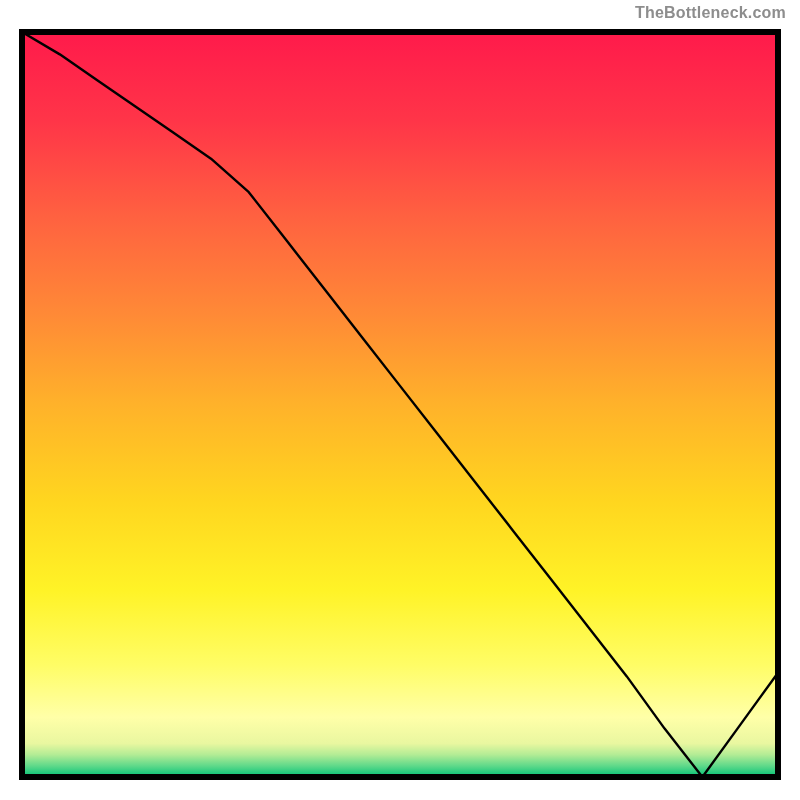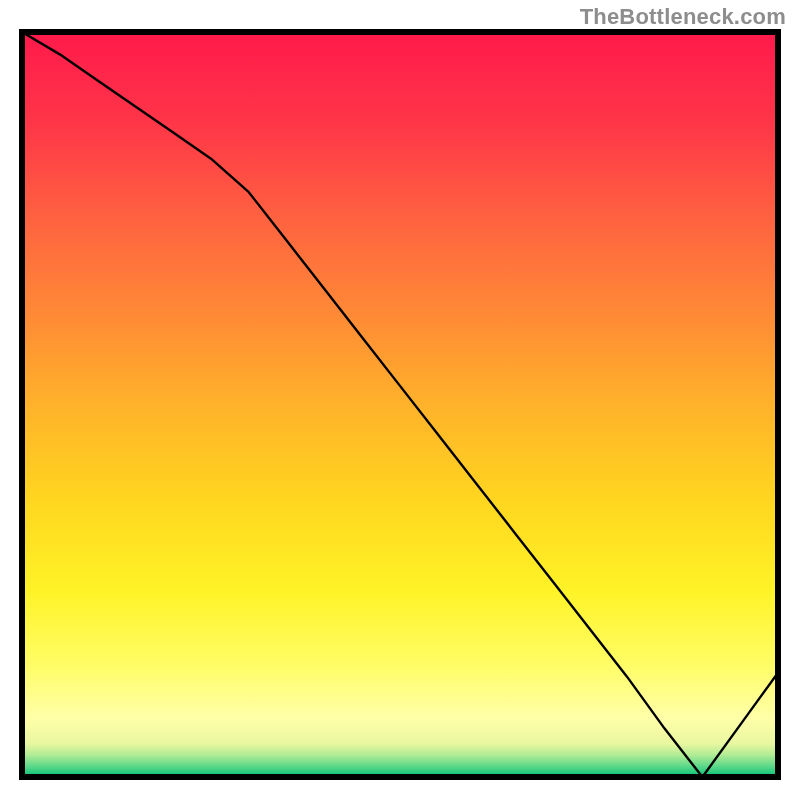--- a/index.html
+++ b/index.html
@@ -13,21 +13,21 @@
   }
   .wrap {
     position: relative;
     width: 800px;
     height: 800px;
   }
   .attribution {
     position: absolute;
     top: 4px;
     right: 14px;
-    font-size: 22px;
+    font-size: 16px;
     font-weight: 700;
     color: #8d8d8d;
     letter-spacing: 0.2px;
   }
   svg.chart {
     position: absolute;
     top: 0;
     left: 0;
     width: 800px;
     height: 800px;

